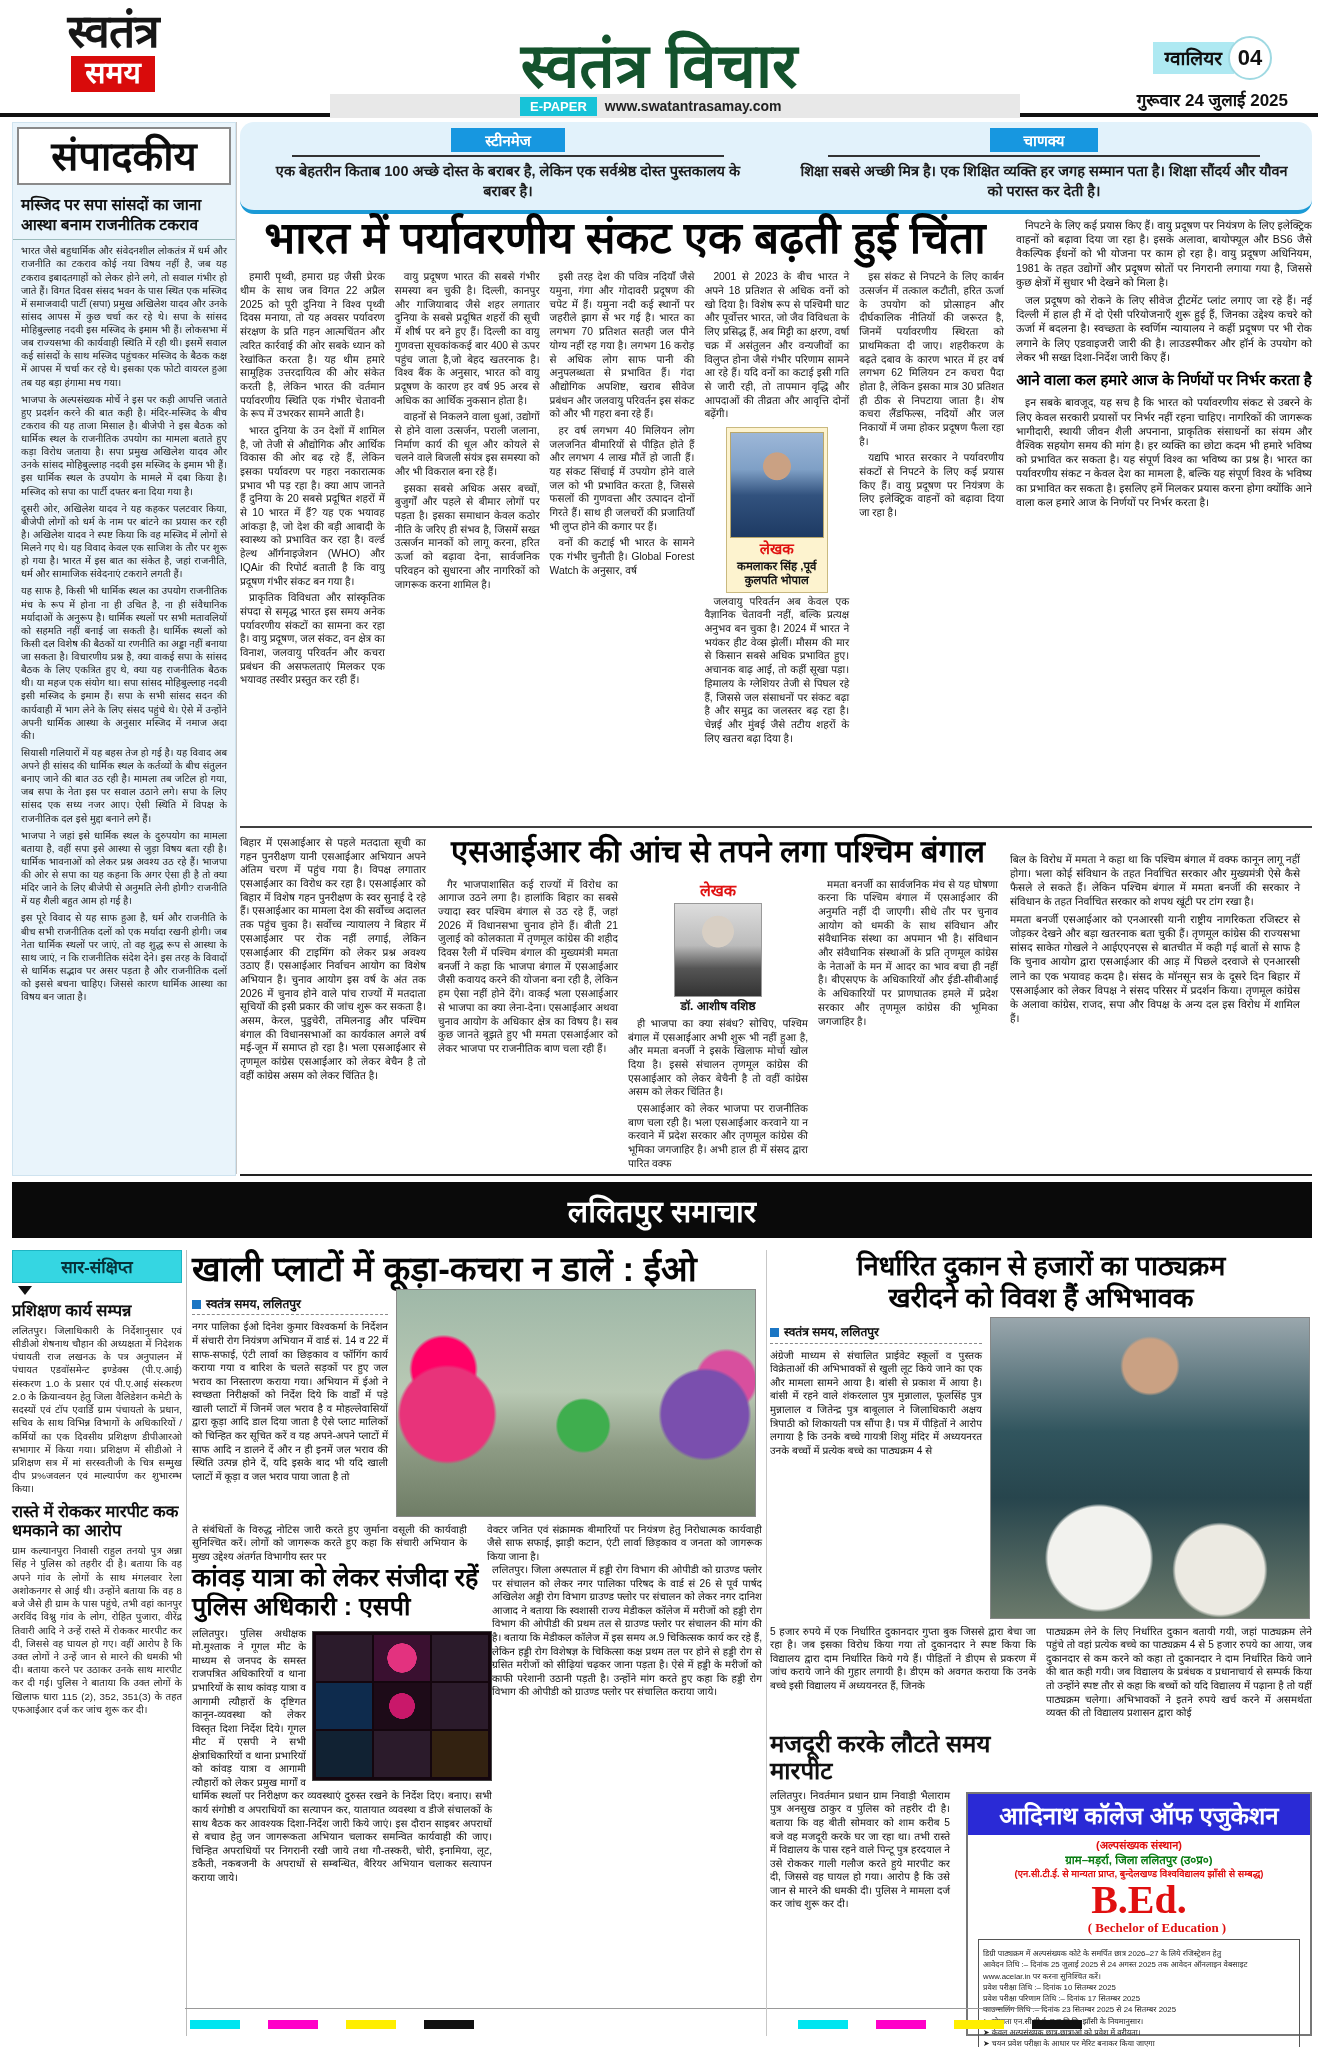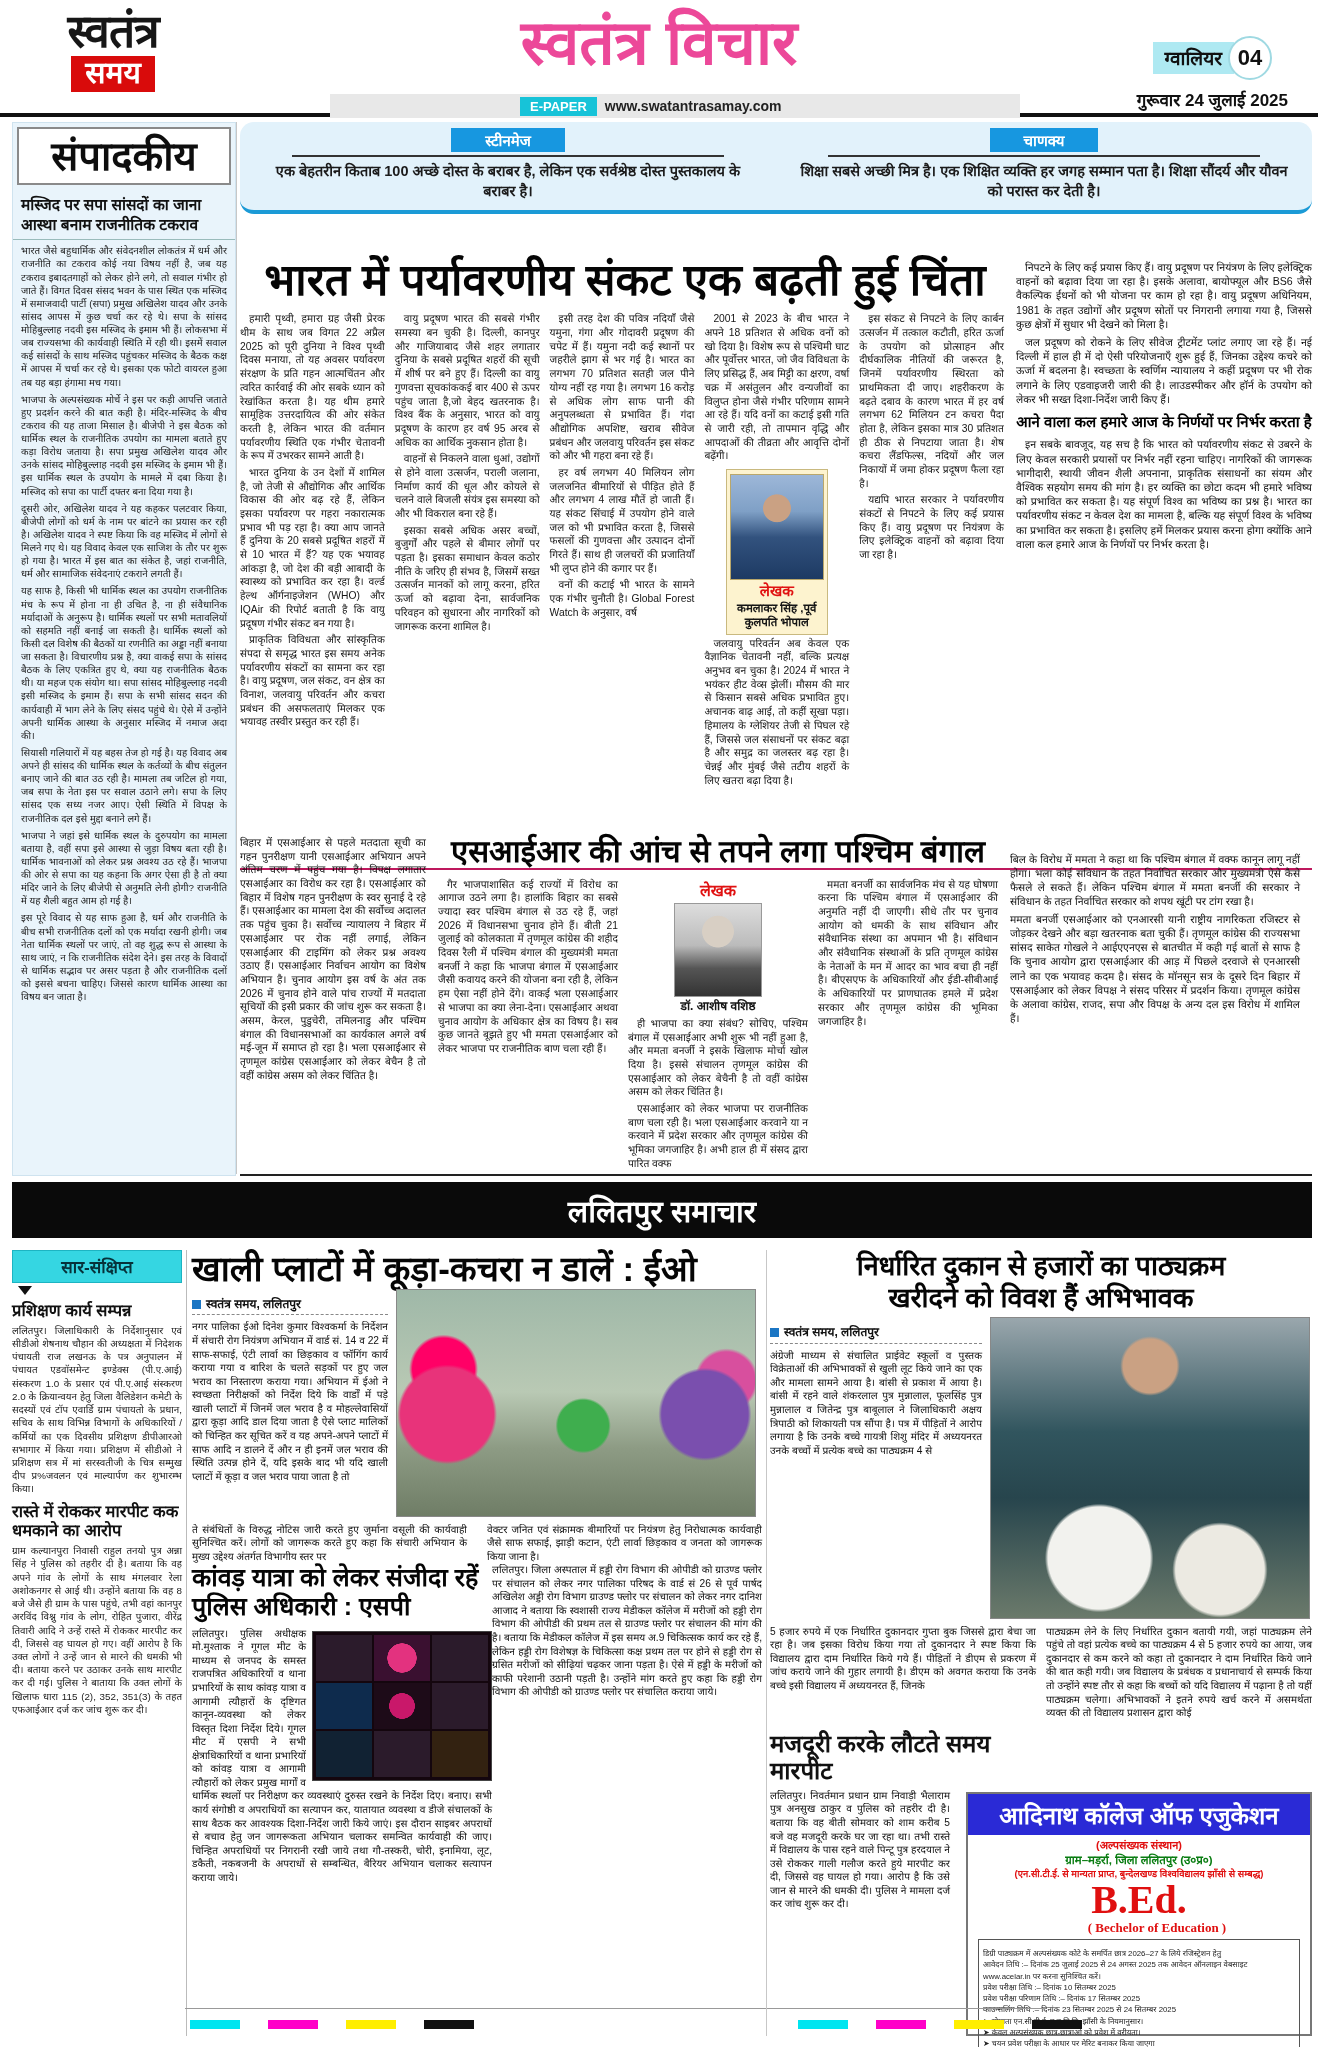--- a/index.html
+++ b/index.html
@@ -4,21 +4,21 @@
 <style>
   html,body{margin:0;padding:0;background:#fff;}
   body{font-family:"Liberation Sans","DejaVu Sans",sans-serif;color:#111;}
   #page{position:relative;width:1318px;height:2047px;background:#fff;overflow:hidden;margin:0 auto;}
 
   
   #masthead{position:absolute;left:0;top:0;width:1318px;height:113px;border-bottom:4px solid #111;}
   .logo{position:absolute;left:28px;top:8px;width:170px;text-align:center;}
   .logo-top{font-size:46px;font-weight:bold;color:#161616;line-height:1.0;letter-spacing:-1px;}
   .logo-bottom{display:inline-block;margin-top:2px;background:#d90b0b;color:#fff;font-size:30px;font-weight:bold;padding:0 14px 3px;line-height:1.1;}
-  .paper-title{position:absolute;left:50%;transform:translateX(-50%);top:12px;font-size:62px;font-weight:bold;color:#ec4899;line-height:1;white-space:nowrap;}
+  .paper-title{position:absolute;left:50%;transform:translateX(-50%);top:35px;font-size:62px;font-weight:bold;color:#14532d;line-height:1;white-space:nowrap;}
   .epaper-strip{position:absolute;left:330px;top:94px;width:690px;height:24px;background:#e8e8e8;display:flex;align-items:center;}
   .epaper-tag{background:#17c3d8;color:#fff;font-weight:bold;font-size:13px;padding:2px 10px;margin-left:190px;}
   .epaper-url{font-size:14px;font-weight:bold;color:#222;margin-left:8px;}
   .edition{position:absolute;right:30px;top:36px;text-align:center;}
   .edition-city{display:inline-block;background:#aee9f2;color:#111;font-weight:bold;font-size:19px;padding:3px 12px;vertical-align:middle;}
   .edition-num{display:inline-block;width:40px;height:40px;border-radius:50%;background:#fff;border:2px solid #9fd9e2;font-size:22px;font-weight:bold;line-height:40px;vertical-align:middle;margin-left:-6px;}
   .edition-date{margin-top:8px;font-size:17px;font-weight:bold;color:#111;}
 
   
   #quotes{position:absolute;left:240px;top:122px;width:1072px;height:88px;background:#e2f2fb;border-radius:14px;border-bottom:4px solid #1b9ad6;display:flex;}
@@ -28,21 +28,21 @@
   .quote-text{font-size:14.5px;font-weight:bold;color:#1b1b1b;line-height:1.35;}
 
   
   #editorial{position:absolute;left:12px;top:122px;width:222px;height:1052px;background:#e9f4fb;border:1px solid #cfe3ef;}
   .ed-head{background:#fff;border:2px solid #8a8a8a;margin:4px;text-align:center;font-size:40px;font-weight:bold;color:#0d0d0d;line-height:1.35;}
   .ed-sub{font-size:15.5px;font-weight:bold;line-height:1.3;padding:6px 8px 4px;border-bottom:1px solid #9bb;}
   .ed-body{padding:4px 8px;}
   .ed-body p{margin:0 0 4px;font-size:9.8px;line-height:1.34;text-align:justify;color:#1c1c1c;}
 
   
-  #main-article{position:absolute;left:240px;top:214px;width:1072px;height:612px;border-bottom:2px solid #be185d;margin-top:42px;}
+  #main-article{position:absolute;left:240px;top:214px;width:1072px;height:612px;border-bottom:2px solid #404040;}
   .main-headline{font-size:44px;font-weight:bold;text-align:center;color:#050505;line-height:1.1;width:770px;}
   .main-flex{display:flex;gap:12px;}
   .main-left{width:764px;}
   .main-cols{display:flex;gap:10px;margin-top:8px;}
   .ncol{flex:1;font-size:10.3px;line-height:1.33;text-align:justify;color:#151515;}
   .ncol p{margin:0 0 3px;text-indent:9px;}
   .main-right{width:296px;font-size:10.6px;line-height:1.34;text-align:justify;padding-top:4px;}
   .main-right p{margin:0 0 4px;text-indent:9px;}
   .right-subhead{font-size:15px;font-weight:bold;text-align:center;line-height:1.3;margin:6px 0;color:#000;}
   .authorbox{width:100px;margin:6px auto 2px;border:1px solid #c9b97f;background:#fdf3cf;text-align:center;}

